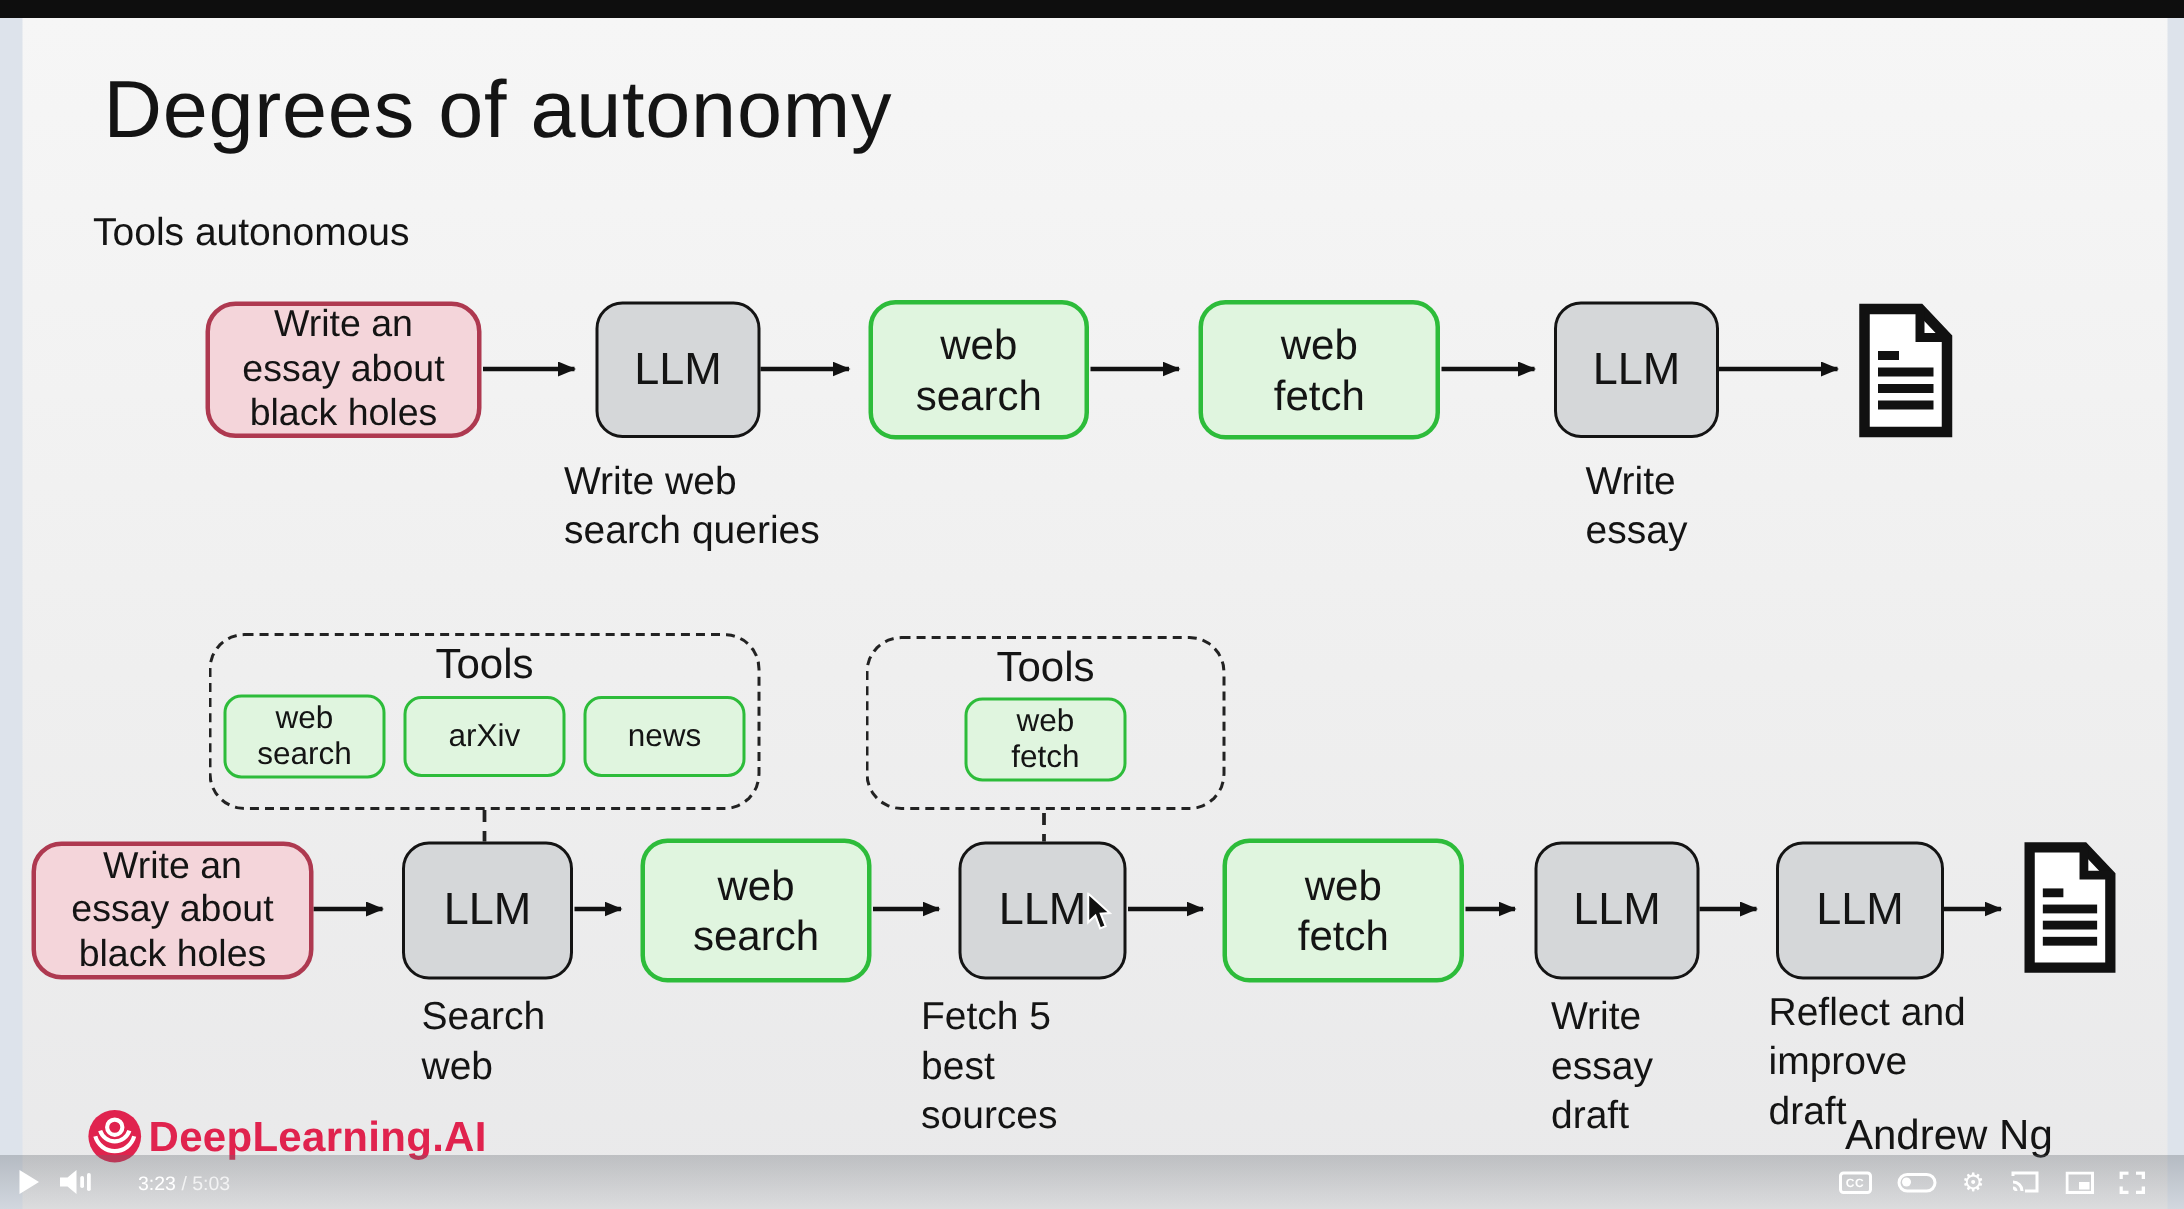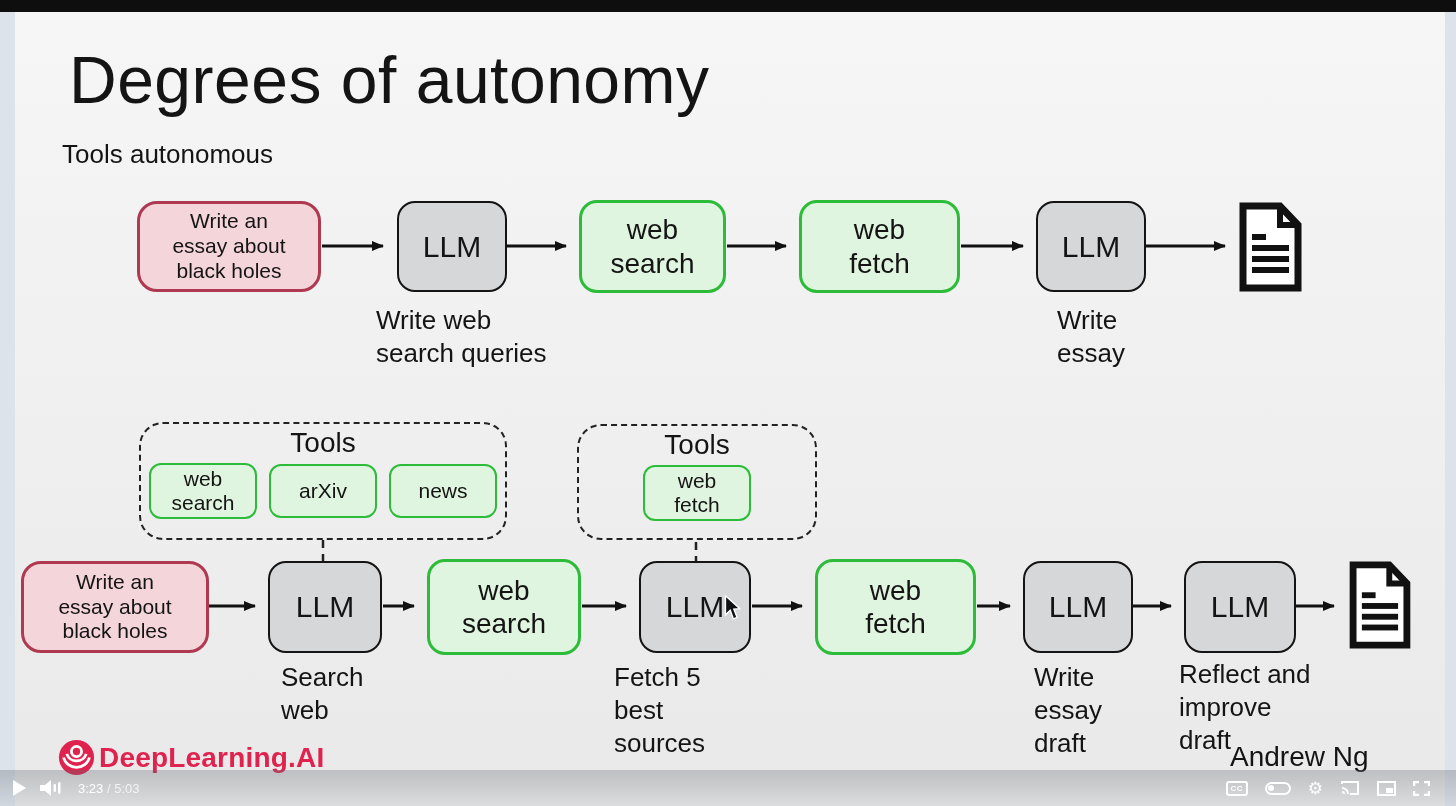--- a/index.html
+++ b/index.html
@@ -10,27 +10,27 @@
   .side-strip { position:absolute; top:12px; height:794px; background:#dde3eb; z-index:0; }
   .side-strip.left { left:0; width:15px; }
   .side-strip.right { right:0; width:11px; }
 
   .slide { position:absolute; left:15px; top:12px; width:1430px; height:794px;
            background:linear-gradient(180deg,#f6f6f6 0%, #efefef 55%, #e9e9ea 100%); z-index:1; }
 
   .abs { position:absolute; }
   .pre { white-space:pre-line; }
 
-  .slide-title { left:54px; top:30px; font-size:66px; font-weight:500; color:#141414; letter-spacing:0.5px; }
+  .slide-title { left:54px; top:30px; font-size:54px; font-weight:500; color:#141414; letter-spacing:0.5px; }
   .section-label { font-size:26px; font-weight:500; color:#141414; }
 
   .node { display:flex; align-items:center; justify-content:center; text-align:center;
           z-index:2; line-height:1.18; color:#141414; }
   .prompt-box { background:var(--prompt-fill); border:3px solid var(--prompt-border);
-                border-radius:20px; font-size:21px; font-weight:500;text-align:center; }
+                border-radius:20px; font-size:25px; font-weight:500;text-align:center; }
   .llm-box { background:var(--llm-fill); border:2.5px solid var(--llm-border);
              border-radius:18px; font-size:30px; font-weight:500; }
   .tool-box { background:var(--tool-fill); border:3px solid var(--tool-border);
               border-radius:18px; font-size:28px; font-weight:500; }
   .caption { font-size:26px; font-weight:500; color:#141414; line-height:1.27; text-align:left; z-index:2; }
 
   .tools-group { border:2.5px dashed #222; border-radius:24px; z-index:2;
                  display:flex; flex-direction:column; align-items:center; padding-top:4px; }
   .tools-title { font-size:28px; font-weight:500; color:#141414; line-height:1.1; }
   .chips { display:flex; gap:12px; align-items:center; margin-top:4px; }
@@ -43,21 +43,21 @@
   .cursor { z-index:10; }
 
   .brand { left:43px; top:727px; display:flex; align-items:center; gap:4px; z-index:3; }
   .brand-text { font-size:28px; font-weight:700; color:var(--brand-red); letter-spacing:0.2px; }
   .author { left:1215px; top:729px; font-size:28px; font-weight:500; color:#141414; z-index:3; }
 
   .controls { position:absolute; left:0; bottom:0; width:1456px; height:36px; z-index:6;
               background:linear-gradient(180deg, rgba(96,101,108,0.32), rgba(150,155,160,0.16));
               display:flex; align-items:center; color:#fff; }
   .ctrl-left { display:flex; align-items:center; gap:14px; padding-left:12px; }
-  .time-text { font-size:13px; color:#fff; margin-left:2px; white-space:nowrap; }
+  .time-text { font-size:13px; color:#fff; margin-left:16px; white-space:nowrap; }
   .time-text .dur { color:rgba(255,255,255,0.75); }
   .ctrl-right { margin-left:auto; display:flex; align-items:center; gap:17px; padding-right:26px; }
   .ctrl-btn { display:flex; align-items:center; justify-content:center; cursor:pointer; }
   .cc-badge { width:22px; height:15px; border:2px solid #fff; border-radius:3px; font-size:8px;
               font-weight:700; display:flex; align-items:center; justify-content:center; letter-spacing:0.5px; }
   .toggle-pill { width:26px; height:13px; border:2px solid #fff; border-radius:8px; position:relative; }
   .toggle-pill::after { content:""; position:absolute; left:1.5px; top:1.5px; width:6px; height:6px;
                         border-radius:50%; background:#fff; }
   .gear-glyph { font-size:17px; line-height:1; color:#fff; }
 </style>

